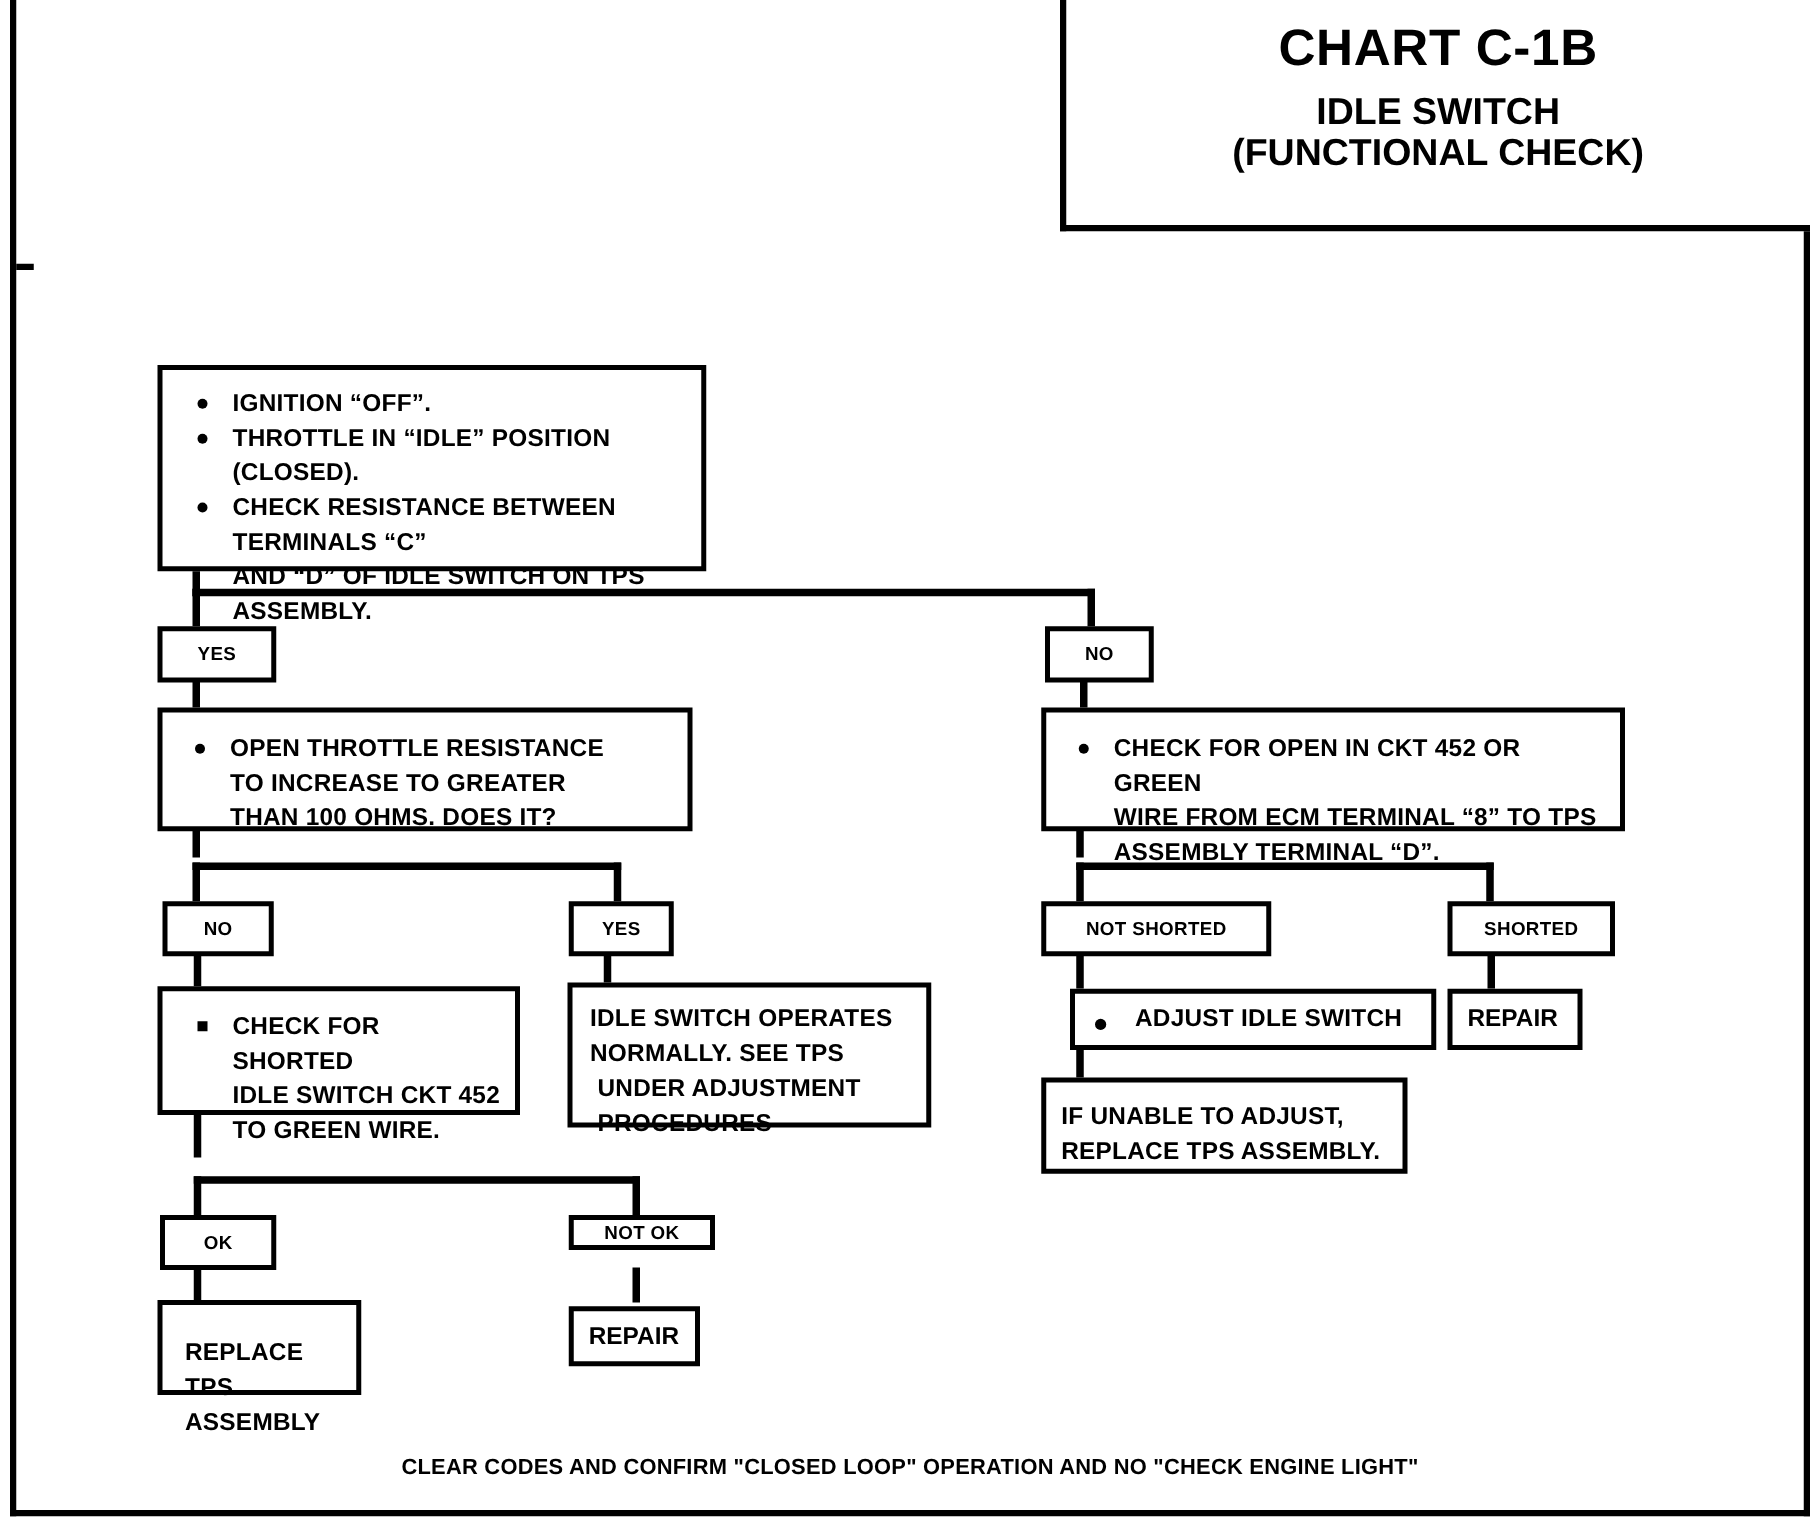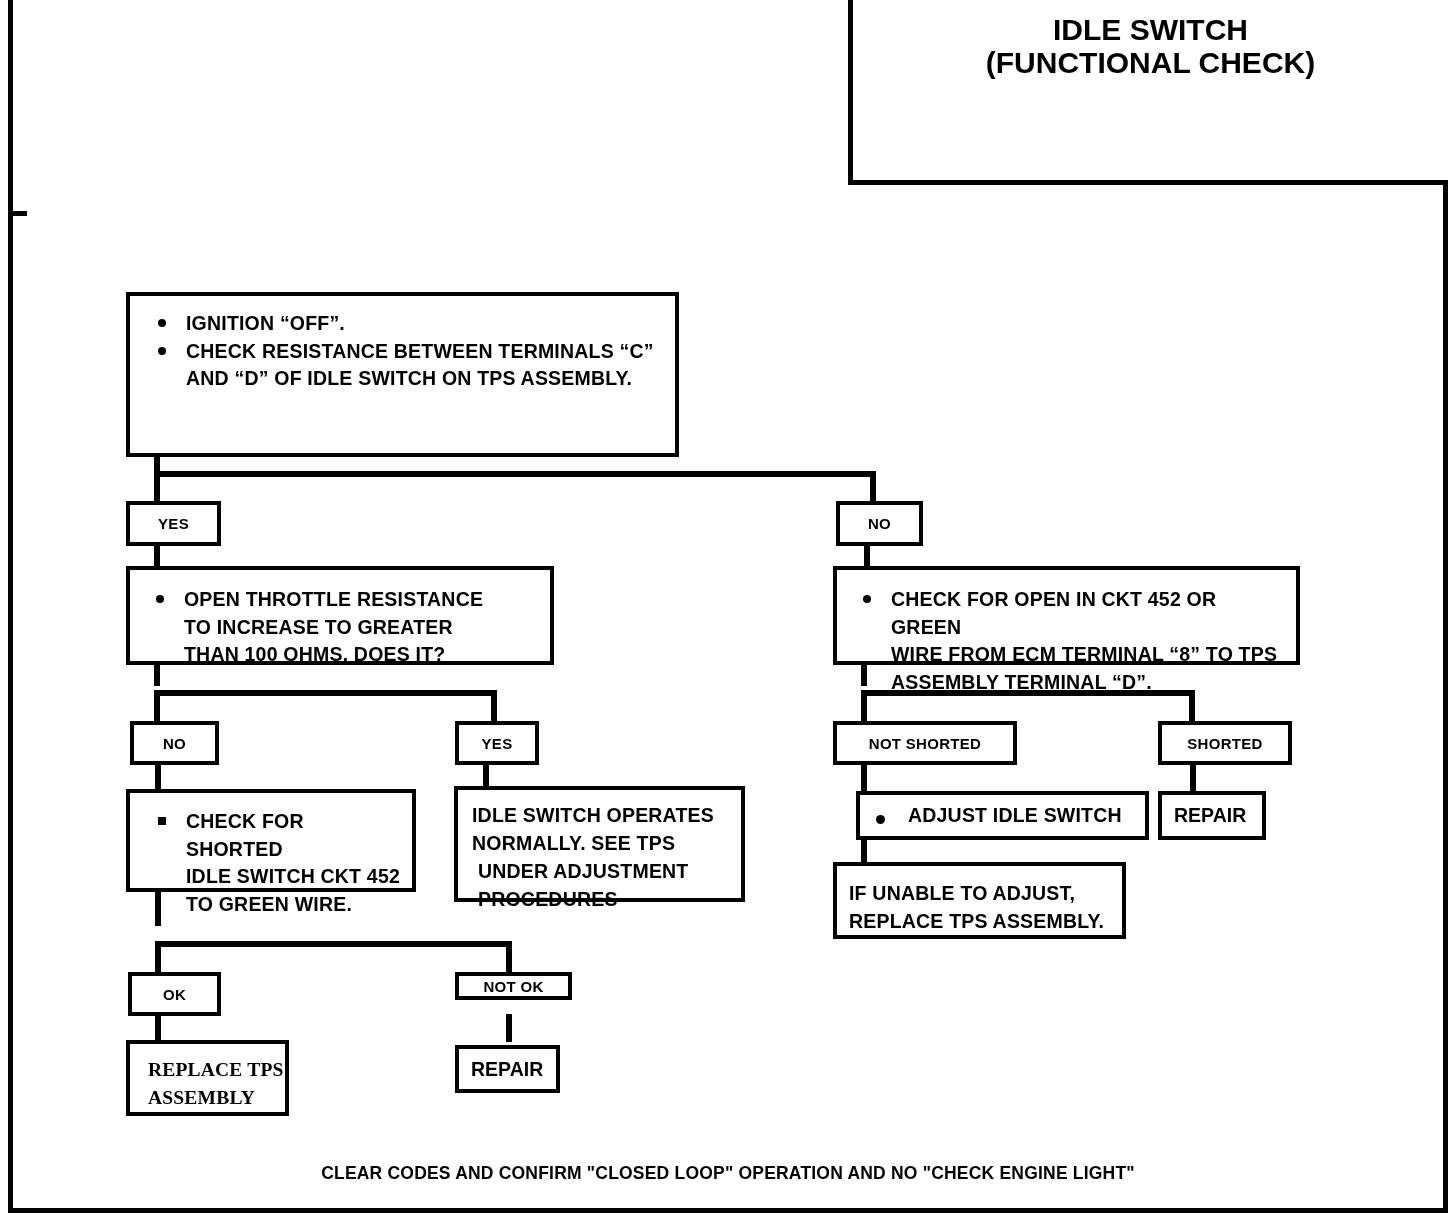--- a/index.html
+++ b/index.html
@@ -139,27 +139,29 @@
 </style>
 </head>
 <body>
 
 <div id="page">
 
   <div class="frame"></div>
   <div class="frame-tick"></div>
 
   <div class="title-box">
+    <div class="title-main">CHART C-1B</div>
     <div class="title-sub1">IDLE SWITCH</div>
     <div class="title-sub2">(FUNCTIONAL CHECK)</div>
   </div>
 
-  <div class="box pad-a" style="left:126px; top:292px; width:553px; height:165px;">
+  <div class="box pad-a" style="left:126px; top:292px; width:439px; height:165px;">
     <ul class="list">
       <li><span class="bullet"></span><span>IGNITION “OFF”.</span></li>
+      <li><span class="bullet"></span><span>THROTTLE IN “IDLE” POSITION (CLOSED).</span></li>
       <li><span class="bullet"></span><span>CHECK RESISTANCE BETWEEN TERMINALS “C”</span></li>
       <li class="cont"><span>AND “D” OF IDLE SWITCH ON TPS ASSEMBLY.</span></li>
     </ul>
   </div>
 
   <div class="conn" style="left:154px; top:457px; width:6px; height:20px;"></div>
   <div class="conn" style="left:154px; top:471px; width:722px; height:6px;"></div>
   <div class="conn" style="left:154px; top:471px; width:6px; height:33px;"></div>
   <div class="conn" style="left:870px; top:471px; width:6px; height:33px;"></div>
 
@@ -240,21 +242,21 @@
   <div class="conn" style="left:155px; top:941px; width:357px; height:6px;"></div>
   <div class="conn" style="left:155px; top:941px; width:6px; height:33px;"></div>
   <div class="conn" style="left:506px; top:941px; width:6px; height:33px;"></div>
 
   <div class="box label-box" style="left:128px; top:972px; width:93px; height:44px;">OK</div>
   <div class="box label-box" style="left:455px; top:972px; width:117px; height:28px;">NOT OK</div>
 
   <div class="conn" style="left:155px; top:1014px; width:6px; height:28px;"></div>
   <div class="conn" style="left:506px; top:1014px; width:6px; height:28px;"></div>
 
-  <div class="box" style="left:126px; top:1040px; width:163px; height:76px; padding:12px 0 0 18px;font-family:Liberation Serif, serif;">
+  <div class="box" style="left:126px; top:1040px; width:163px; height:76px; padding:24px 0 0 18px;">
     <div class="plain">REPLACE TPS</div>
     <div class="plain">ASSEMBLY</div>
   </div>
 
   <div class="box" style="left:455px; top:1045px; width:105px; height:48px; display:flex; align-items:center;">
     <span style="padding-left:12px; font-size:19.5px;">REPAIR</span>
   </div>
 
   <div class="footer">CLEAR CODES AND CONFIRM "CLOSED LOOP" OPERATION AND NO  "CHECK ENGINE LIGHT"</div>
 

